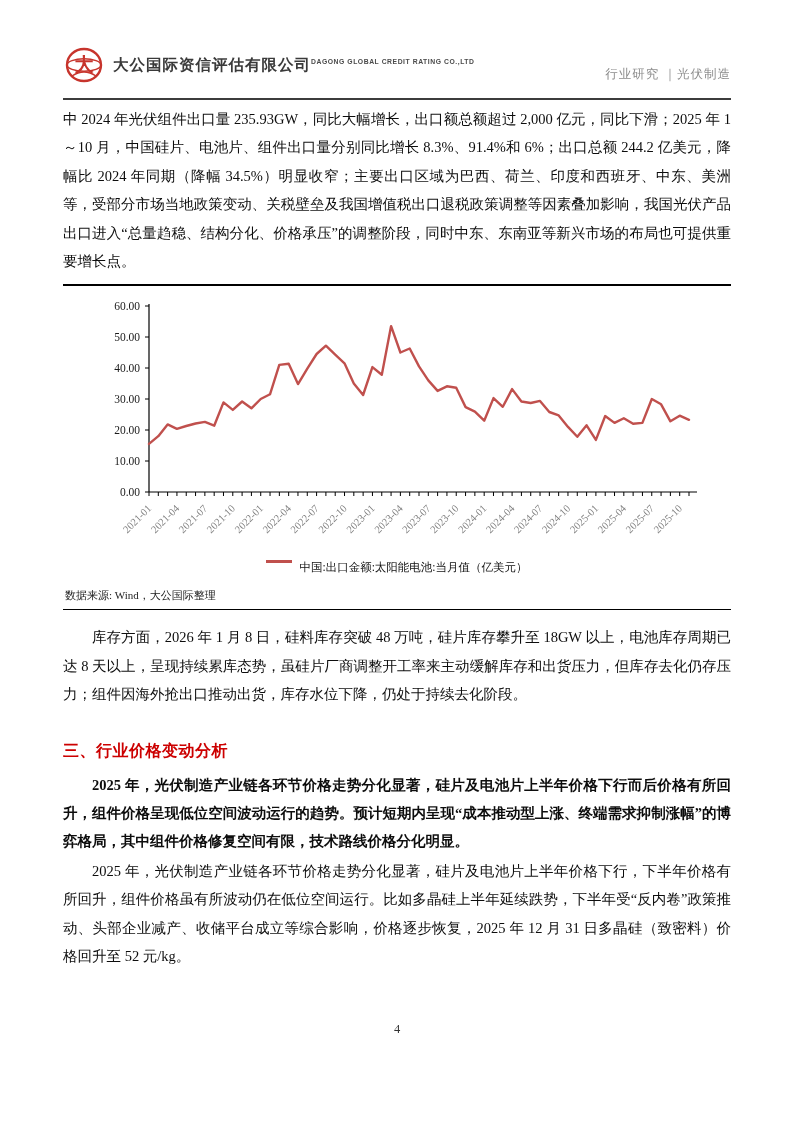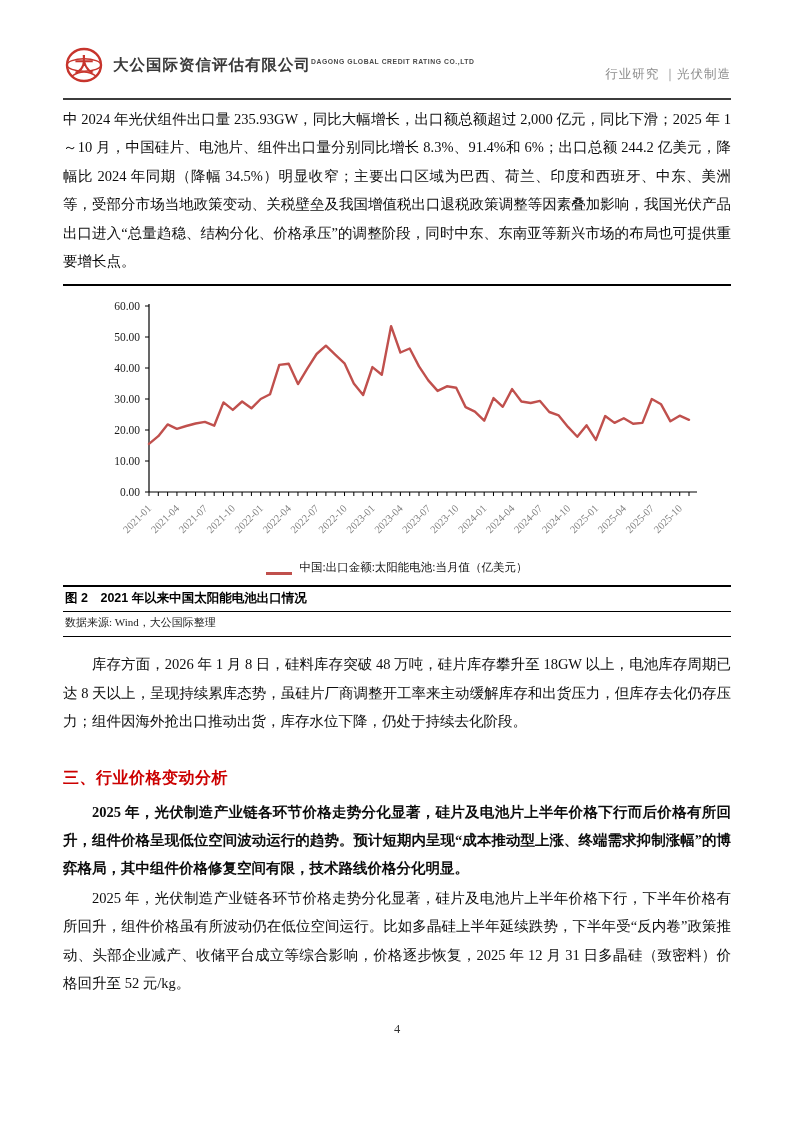--- a/index.html
+++ b/index.html
@@ -32,21 +32,21 @@
   .para.indent { text-indent:2em; }
   .para.bold { font-weight:bold; }
   .p1 { margin-top:5px; }
   .p2 { margin-top:13px; }
   .p3 { margin-top:5px; }
   .p4 { margin-top:1px; }
 
   
   .figure-block { margin-top:9px; border-top:2.5px solid #000; padding-top:6px; }
   .chart-wrap { width:668px; }
-  .legend-row { display:flex; justify-content:center; align-items:flex-end; gap:7px;
+  .legend-row { display:flex; justify-content:center; align-items:flex-start; gap:7px;
                 margin:2px 0 10px 0; }
   .legend-swatch { display:inline-block; width:26px; height:0;
                    border-top:3px solid #C0504D; }
   .legend-label { font-size:11.5px; color:#111; }
   .caption-row { border-top:2.5px solid #000; border-bottom:1.2px solid #000;
                  font-family:"Liberation Sans", sans-serif; font-weight:bold;
                  font-size:12.5px; padding:3px 2px 4px 2px; color:#000; }
   .source-row { border-bottom:1.2px solid #000; font-size:11px; color:#222;
                 padding:3px 2px 6px 2px; }
 
@@ -187,21 +187,20 @@
               <text x="619.6896551724138" y="217" text-anchor="end" font-size="10.5" fill="#7f7f7f" font-family="&quot;Liberation Serif&quot;,serif" transform="rotate(-45 619.6896551724138 217)">2025-10</text>
               <line x1="626" y1="200" x2="626" y2="204" stroke="#000" stroke-width="1"></line>
             </g>
             <polyline points="86.0,151.9 95.3,144.2 104.6,132.4 113.9,136.8 123.2,134.0 132.6,131.5 141.9,129.9 151.2,133.7 160.5,110.4 169.8,117.9 179.1,109.5 188.4,116.3 197.7,107.0 207.0,102.3 216.3,72.9 225.7,71.7 235.0,92.1 244.3,76.6 253.6,62.0 262.9,53.7 272.2,62.7 281.5,71.3 290.8,91.5 300.1,103.0 309.4,75.1 318.8,82.8 328.1,34.1 337.4,60.5 346.7,56.5 356.0,74.4 365.3,88.4 374.6,98.9 383.9,94.3 393.2,95.8 402.6,115.1 411.9,119.7 421.2,128.7 430.5,106.1 439.8,114.8 449.1,97.1 458.4,109.5 467.7,111.0 477.0,108.9 486.3,120.0 495.7,123.4 505.0,134.9 514.3,144.8 523.6,133.3 532.9,147.9 542.2,124.0 551.5,130.9 560.8,126.2 570.1,131.8 579.4,130.9 588.8,107.0 598.1,112.3 607.4,129.3 616.7,123.7 626.0,127.8" fill="none" stroke="#C0504D" stroke-width="2.4" stroke-linejoin="round" stroke-linecap="round"></polyline>
           </svg>
       </div>
       <div class="legend-row">
         <span class="legend-swatch"></span>
         <span class="legend-label">中国:出口金额:太阳能电池:当月值（亿美元）</span>
       </div>
-      <div class="caption-row">图 2　2021 年以来中国太阳能电池出口情况</div>
       <div class="source-row">数据来源: Wind，大公国际整理</div>
     </div>
 
     <div class="para indent p2">库存方面，2026 年 1 月 8 日，硅料库存突破 48 万吨，硅片库存攀升至 18GW 以上，电池库存周期已达 8 天以上，呈现持续累库态势，虽硅片厂商调整开工率来主动缓解库存和出货压力，但库存去化仍存压力；组件因海外抢出口推动出货，库存水位下降，仍处于持续去化阶段。</div>
 
     <div class="sec-heading">三、行业价格变动分析</div>
 
     <div class="para indent bold p3">2025 年，光伏制造产业链各环节价格走势分化显著，硅片及电池片上半年价格下行而后价格有所回升，组件价格呈现低位空间波动运行的趋势。预计短期内呈现“成本推动型上涨、终端需求抑制涨幅”的博弈格局，其中组件价格修复空间有限，技术路线价格分化明显。</div>
 
     <div class="para indent p4">2025 年，光伏制造产业链各环节价格走势分化显著，硅片及电池片上半年价格下行，下半年价格有所回升，组件价格虽有所波动仍在低位空间运行。比如多晶硅上半年延续跌势，下半年受“反内卷”政策推动、头部企业减产、收储平台成立等综合影响，价格逐步恢复，2025 年 12 月 31 日多晶硅（致密料）价格回升至 52 元/kg。</div>

